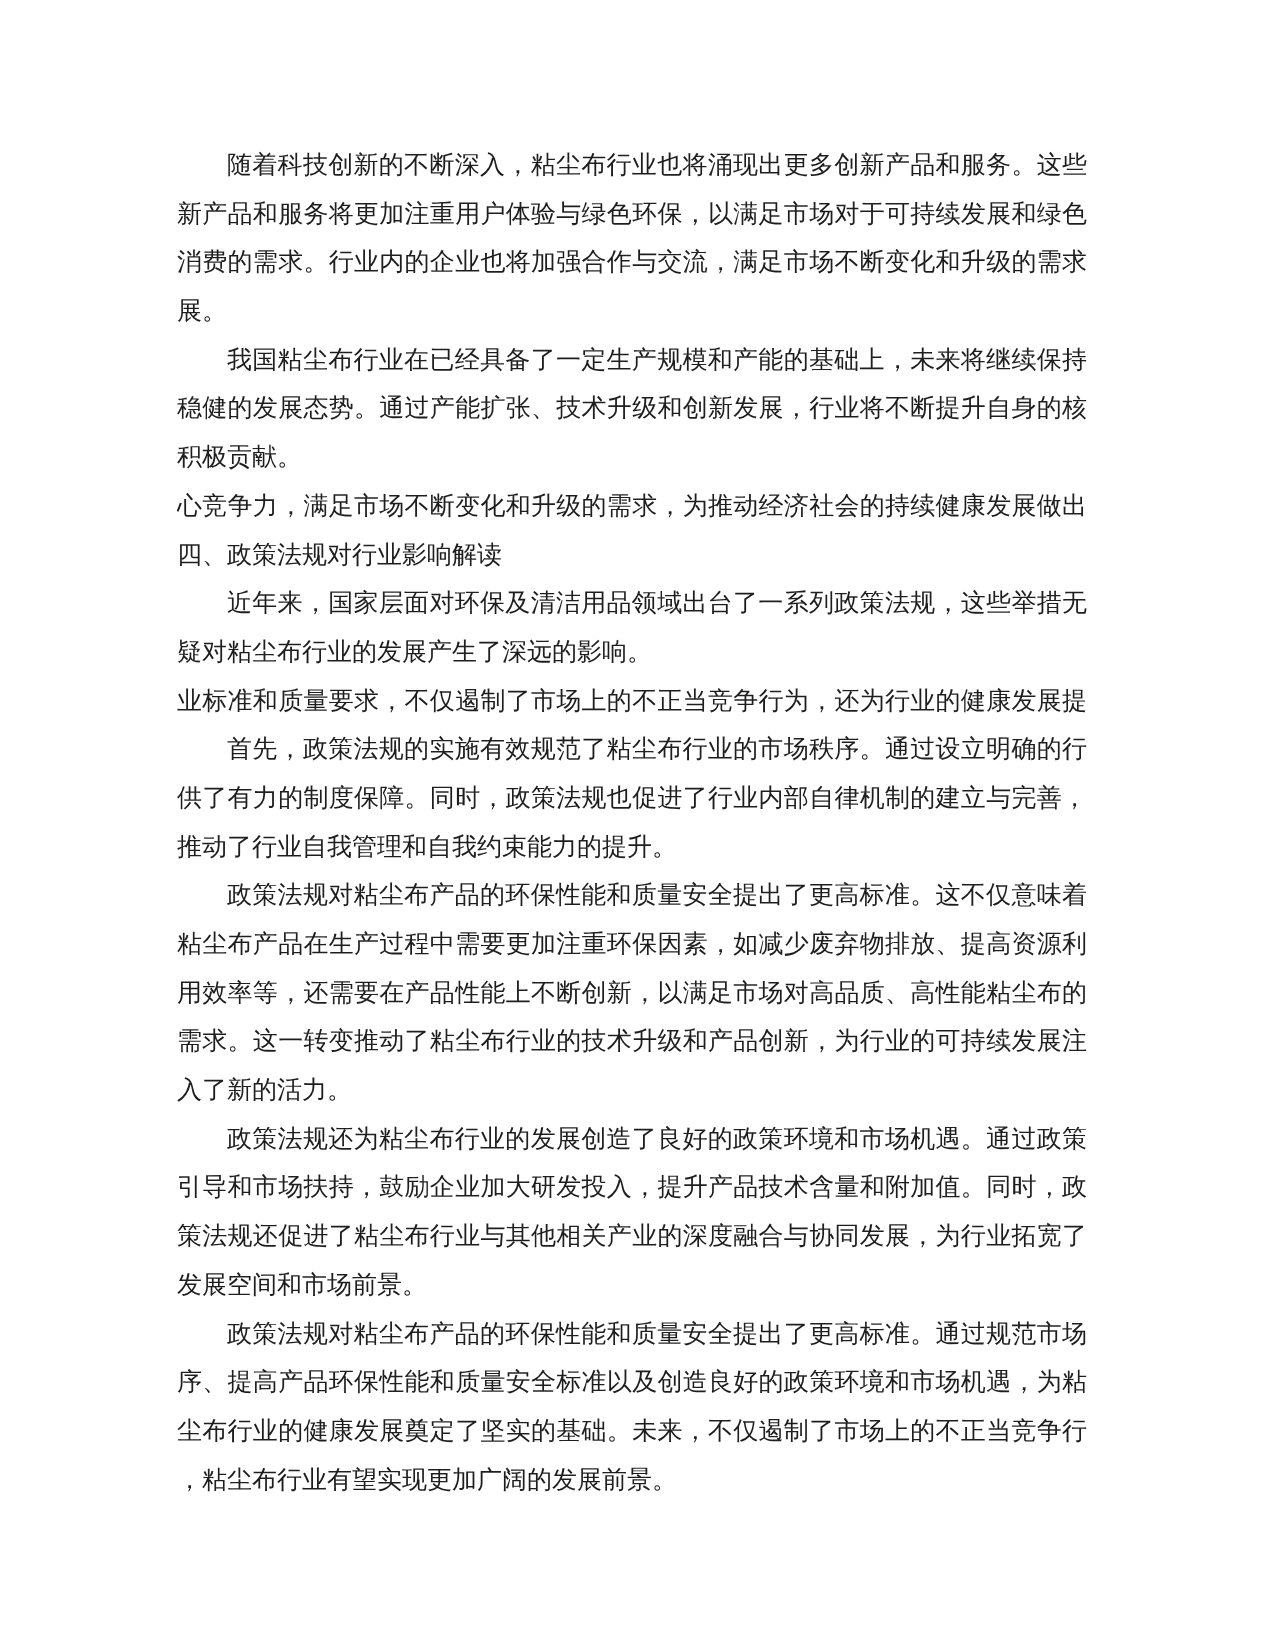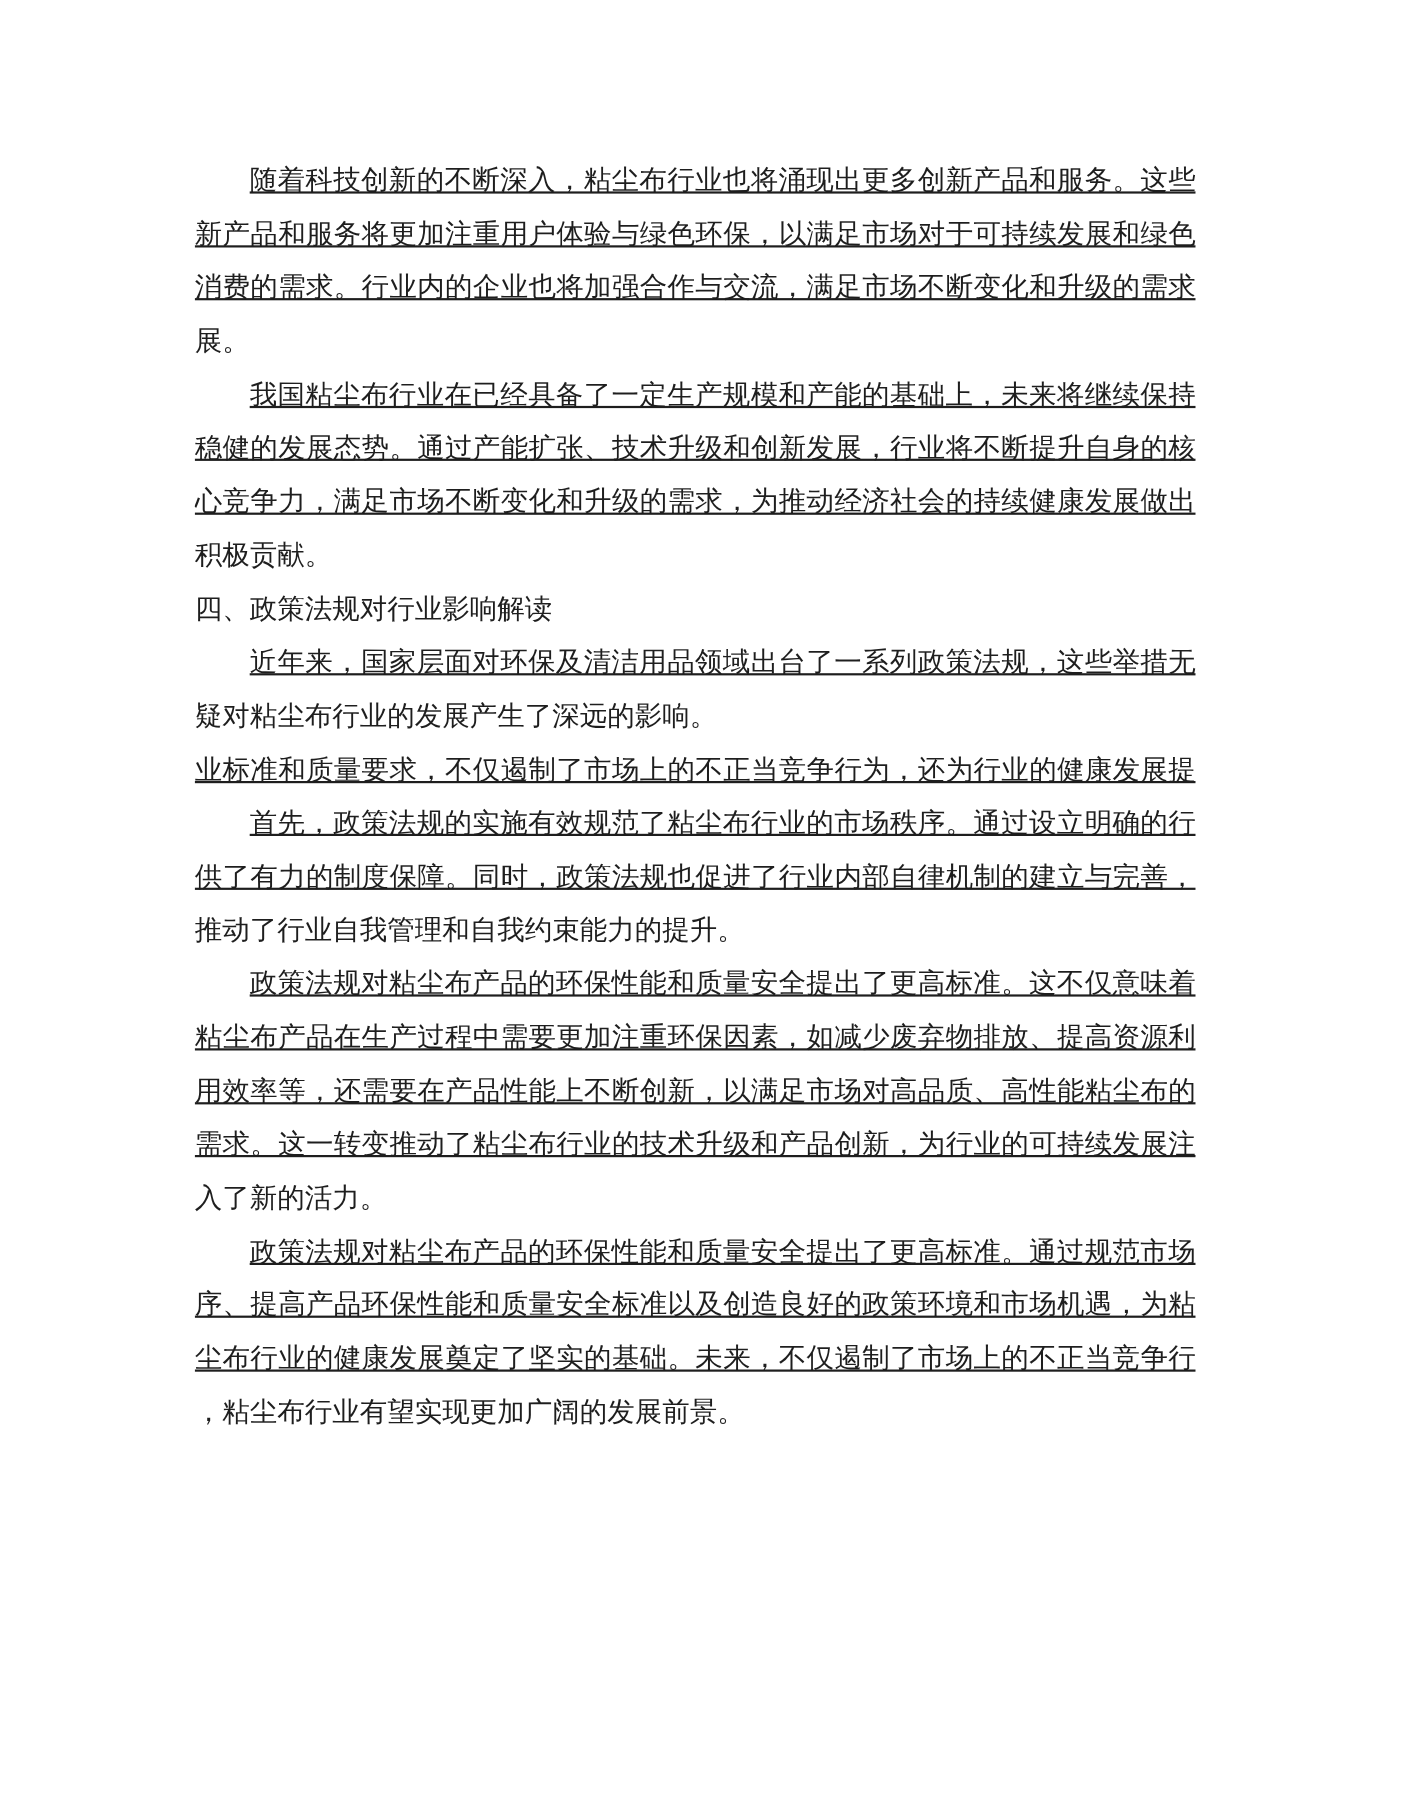--- a/index.html
+++ b/index.html
@@ -27,21 +27,20 @@
     font-size: 25px;
     color: #1e1e1e;
     font-weight: 400;
     white-space: normal;
     overflow: hidden;
   }
   .line.justify {
     text-align: justify;
     text-align-last: justify;
     text-justify: inter-character;
-    text-decoration: underline;
   }
   .line.plain {
     text-align: left;
     text-align-last: left;
   }
   .line.first {
     text-indent: 50px;
   }
 </style>
 </head>
@@ -51,22 +50,22 @@
   <div class="textblock">
       <div>
         <div class="line justify first">随着科技创新的不断深入，粘尘布行业也将涌现出更多创新产品和服务。这些</div>
         <div class="line justify">新产品和服务将更加注重用户体验与绿色环保，以满足市场对于可持续发展和绿色</div>
         <div class="line justify">消费的需求。行业内的企业也将加强合作与交流，满足市场不断变化和升级的需求</div>
         <div class="line plain">展。</div>
       </div>
       <div>
         <div class="line justify first">我国粘尘布行业在已经具备了一定生产规模和产能的基础上，未来将继续保持</div>
         <div class="line justify">稳健的发展态势。通过产能扩张、技术升级和创新发展，行业将不断提升自身的核</div>
+        <div class="line plain">积极贡献。</div>
         <div class="line justify">心竞争力，满足市场不断变化和升级的需求，为推动经济社会的持续健康发展做出</div>
-        <div class="line plain">积极贡献。</div>
       </div>
       <div>
         <div class="line plain">四、政策法规对行业影响解读</div>
       </div>
       <div>
         <div class="line justify first">近年来，国家层面对环保及清洁用品领域出台了一系列政策法规，这些举措无</div>
         <div class="line plain">疑对粘尘布行业的发展产生了深远的影响。</div>
       </div>
       <div>
         <div class="line justify">业标准和质量要求，不仅遏制了市场上的不正当竞争行为，还为行业的健康发展提</div>
@@ -75,19 +74,25 @@
         <div class="line plain">推动了行业自我管理和自我约束能力的提升。</div>
       </div>
       <div>
         <div class="line justify first">政策法规对粘尘布产品的环保性能和质量安全提出了更高标准。这不仅意味着</div>
         <div class="line justify">粘尘布产品在生产过程中需要更加注重环保因素，如减少废弃物排放、提高资源利</div>
         <div class="line justify">用效率等，还需要在产品性能上不断创新，以满足市场对高品质、高性能粘尘布的</div>
         <div class="line justify">需求。这一转变推动了粘尘布行业的技术升级和产品创新，为行业的可持续发展注</div>
         <div class="line plain">入了新的活力。</div>
       </div>
       <div>
+        <div class="line justify first">政策法规还为粘尘布行业的发展创造了良好的政策环境和市场机遇。通过政策</div>
+        <div class="line justify">引导和市场扶持，鼓励企业加大研发投入，提升产品技术含量和附加值。同时，政</div>
+        <div class="line justify">策法规还促进了粘尘布行业与其他相关产业的深度融合与协同发展，为行业拓宽了</div>
+        <div class="line plain">发展空间和市场前景。</div>
+      </div>
+      <div>
         <div class="line justify first">政策法规对粘尘布产品的环保性能和质量安全提出了更高标准。通过规范市场秩</div>
         <div class="line justify">序、提高产品环保性能和质量安全标准以及创造良好的政策环境和市场机遇，为粘</div>
         <div class="line justify">尘布行业的健康发展奠定了坚实的基础。未来，不仅遏制了市场上的不正当竞争行为</div>
         <div class="line plain">，粘尘布行业有望实现更加广阔的发展前景。</div>
       </div>
     </div>
 </div>
 
 </body></html>

